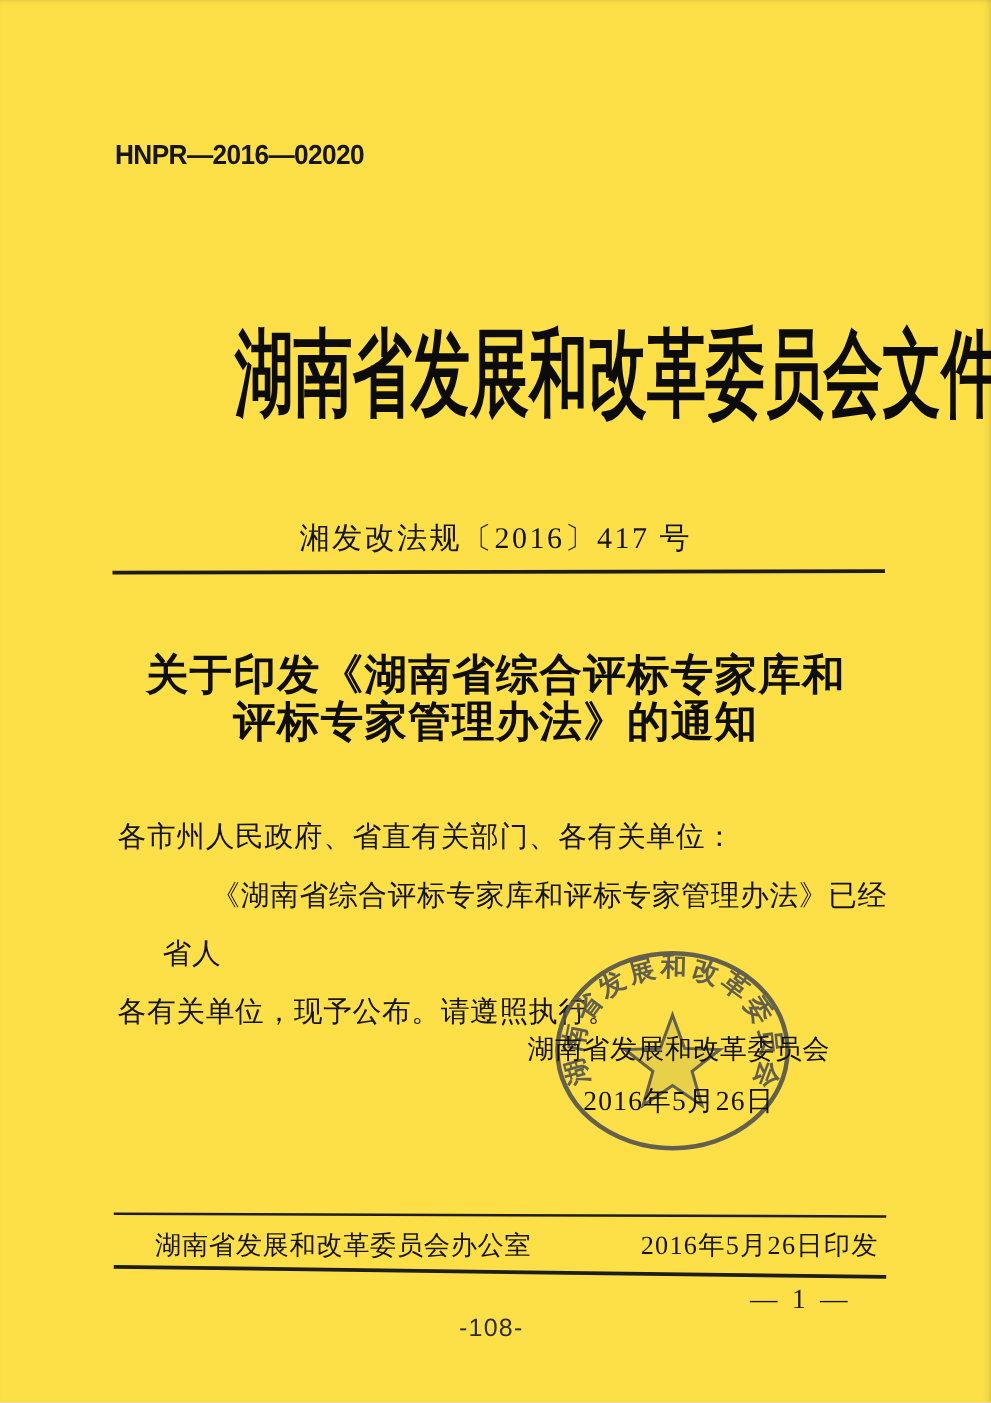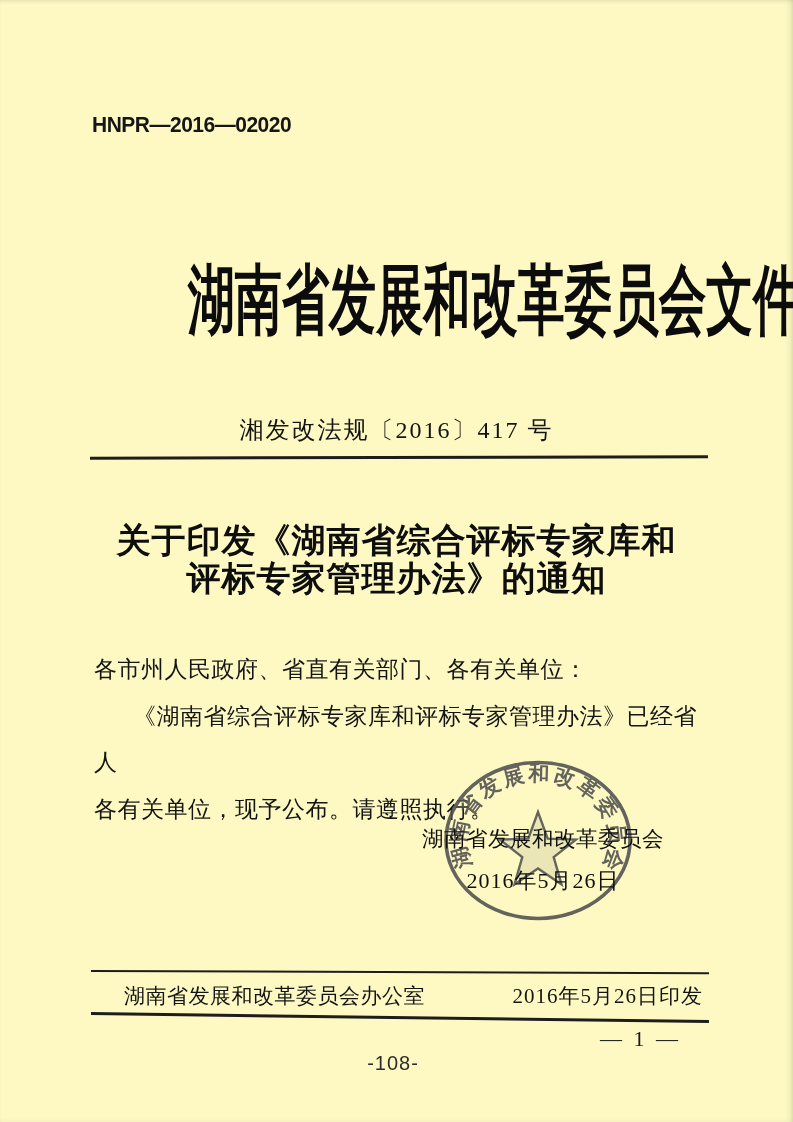--- a/index.html
+++ b/index.html
@@ -1,20 +1,20 @@
 <!DOCTYPE html>
 <html><head>
 <meta charset="utf-8">
 <style>
   html,body{margin:0;padding:0;background:#e8e8e8;}
   .page{
     position:relative;
     width:793px;height:1122px;
     margin:0 auto;
-    background:#fef9c3;
+    background:#fde047;
     overflow:hidden;
     font-family:"Liberation Serif","DejaVu Serif",serif;
     color:#1c1c1c;
     box-shadow:inset -4px 0 8px -5px rgba(0,0,0,.25), inset 0 3px 6px -4px rgba(0,0,0,.15);
   }
   .doc-code{
     position:absolute;left:92px;top:112px;
     font-family:"Liberation Sans","DejaVu Sans",sans-serif;
     font-size:21px;font-weight:bold;letter-spacing:-0.5px;color:#161616;
     transform:scaleY(1.05);transform-origin:left top;
@@ -38,21 +38,21 @@
   .notice-title{
     position:absolute;left:0;top:522px;width:100%;
     text-align:center;font-size:34px;font-weight:bold;
     line-height:38px;color:#0e0e0e;letter-spacing:1px;
   }
   .body-text{
     position:absolute;left:94px;top:647px;width:618px;
     font-size:23px;line-height:46.5px;color:#141414;
     letter-spacing:0.5px;
   }
-  .body-line.indent{text-indent:1.7em;}
+  .body-line.indent{text-indent:1.7em;margin-left:36px;}
   .seal{
     position:absolute;left:440px;top:755px;width:196px;height:172px;
     opacity:0.88;z-index:1;
   }
   .seal-ring{fill:none;stroke:#4f4f4f;stroke-width:3.6px;}
   .seal-star{fill:rgba(92,92,92,0.14);stroke:#505050;stroke-width:2.4px;stroke-linejoin:miter;}
   .seal-text{
     font-family:"Liberation Serif","DejaVu Serif",serif;
     font-size:21px;letter-spacing:3px;fill:#4e4e4e;font-weight:bold;
   }

